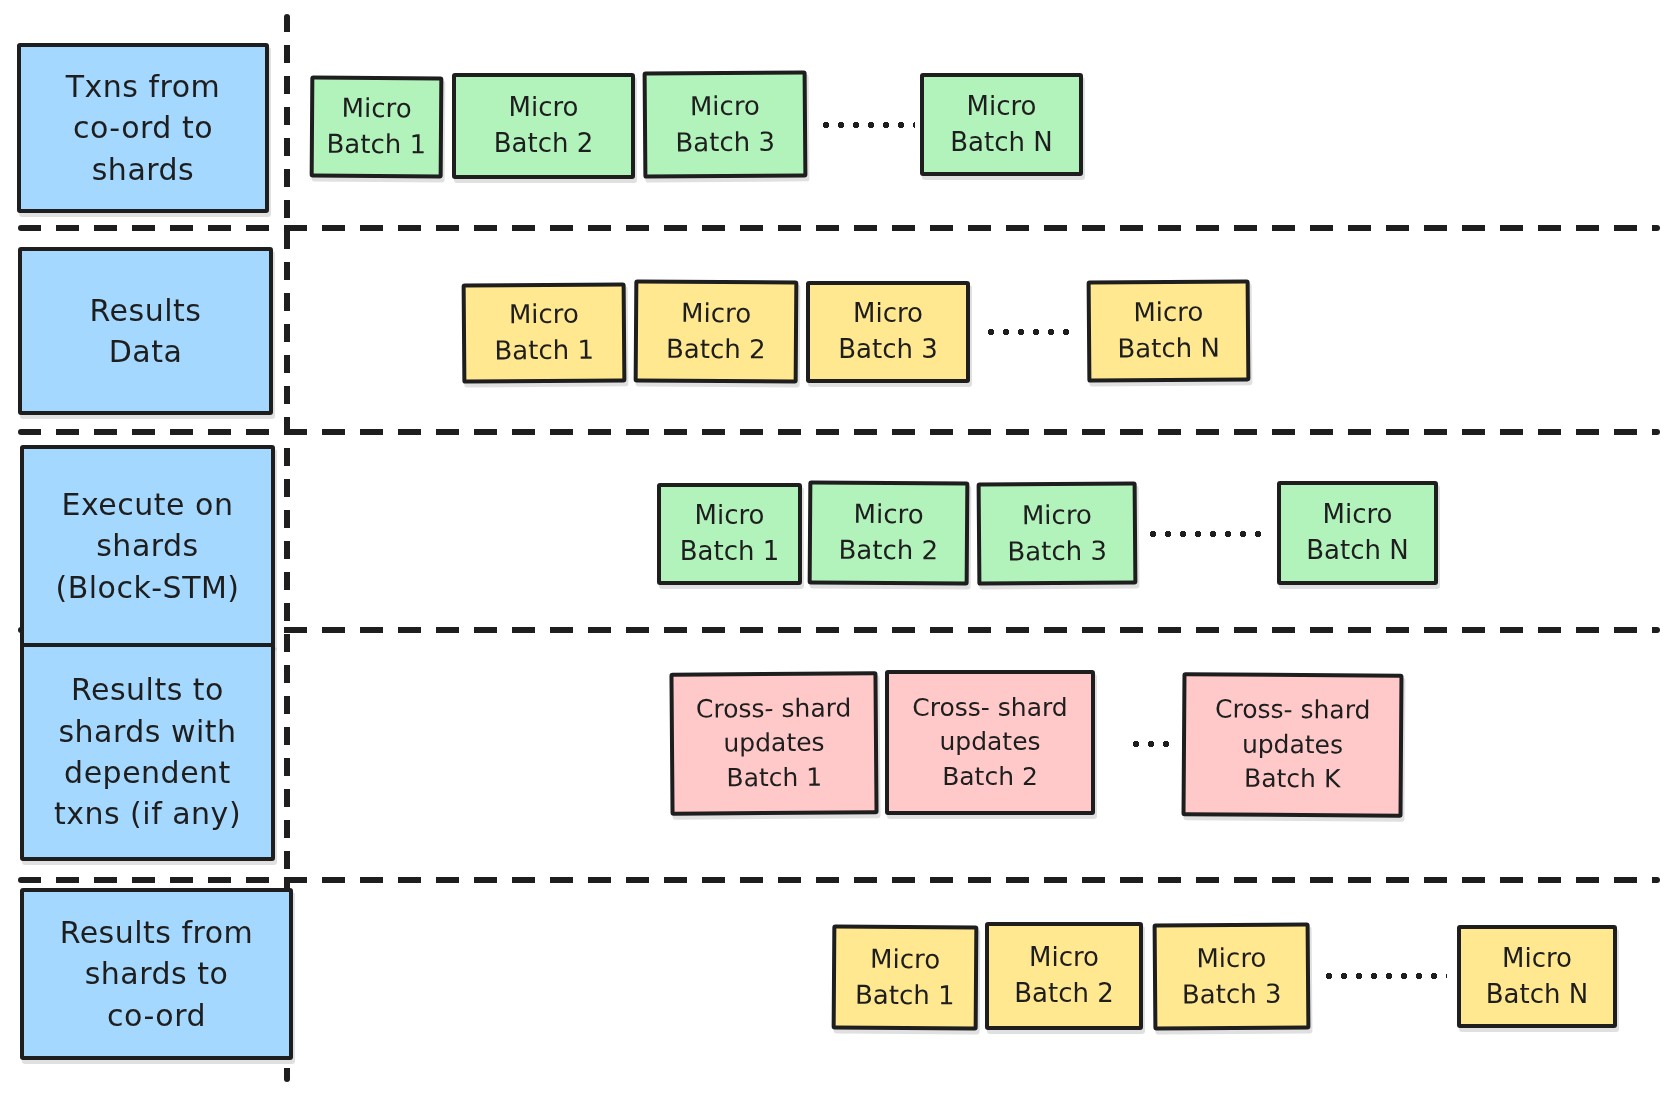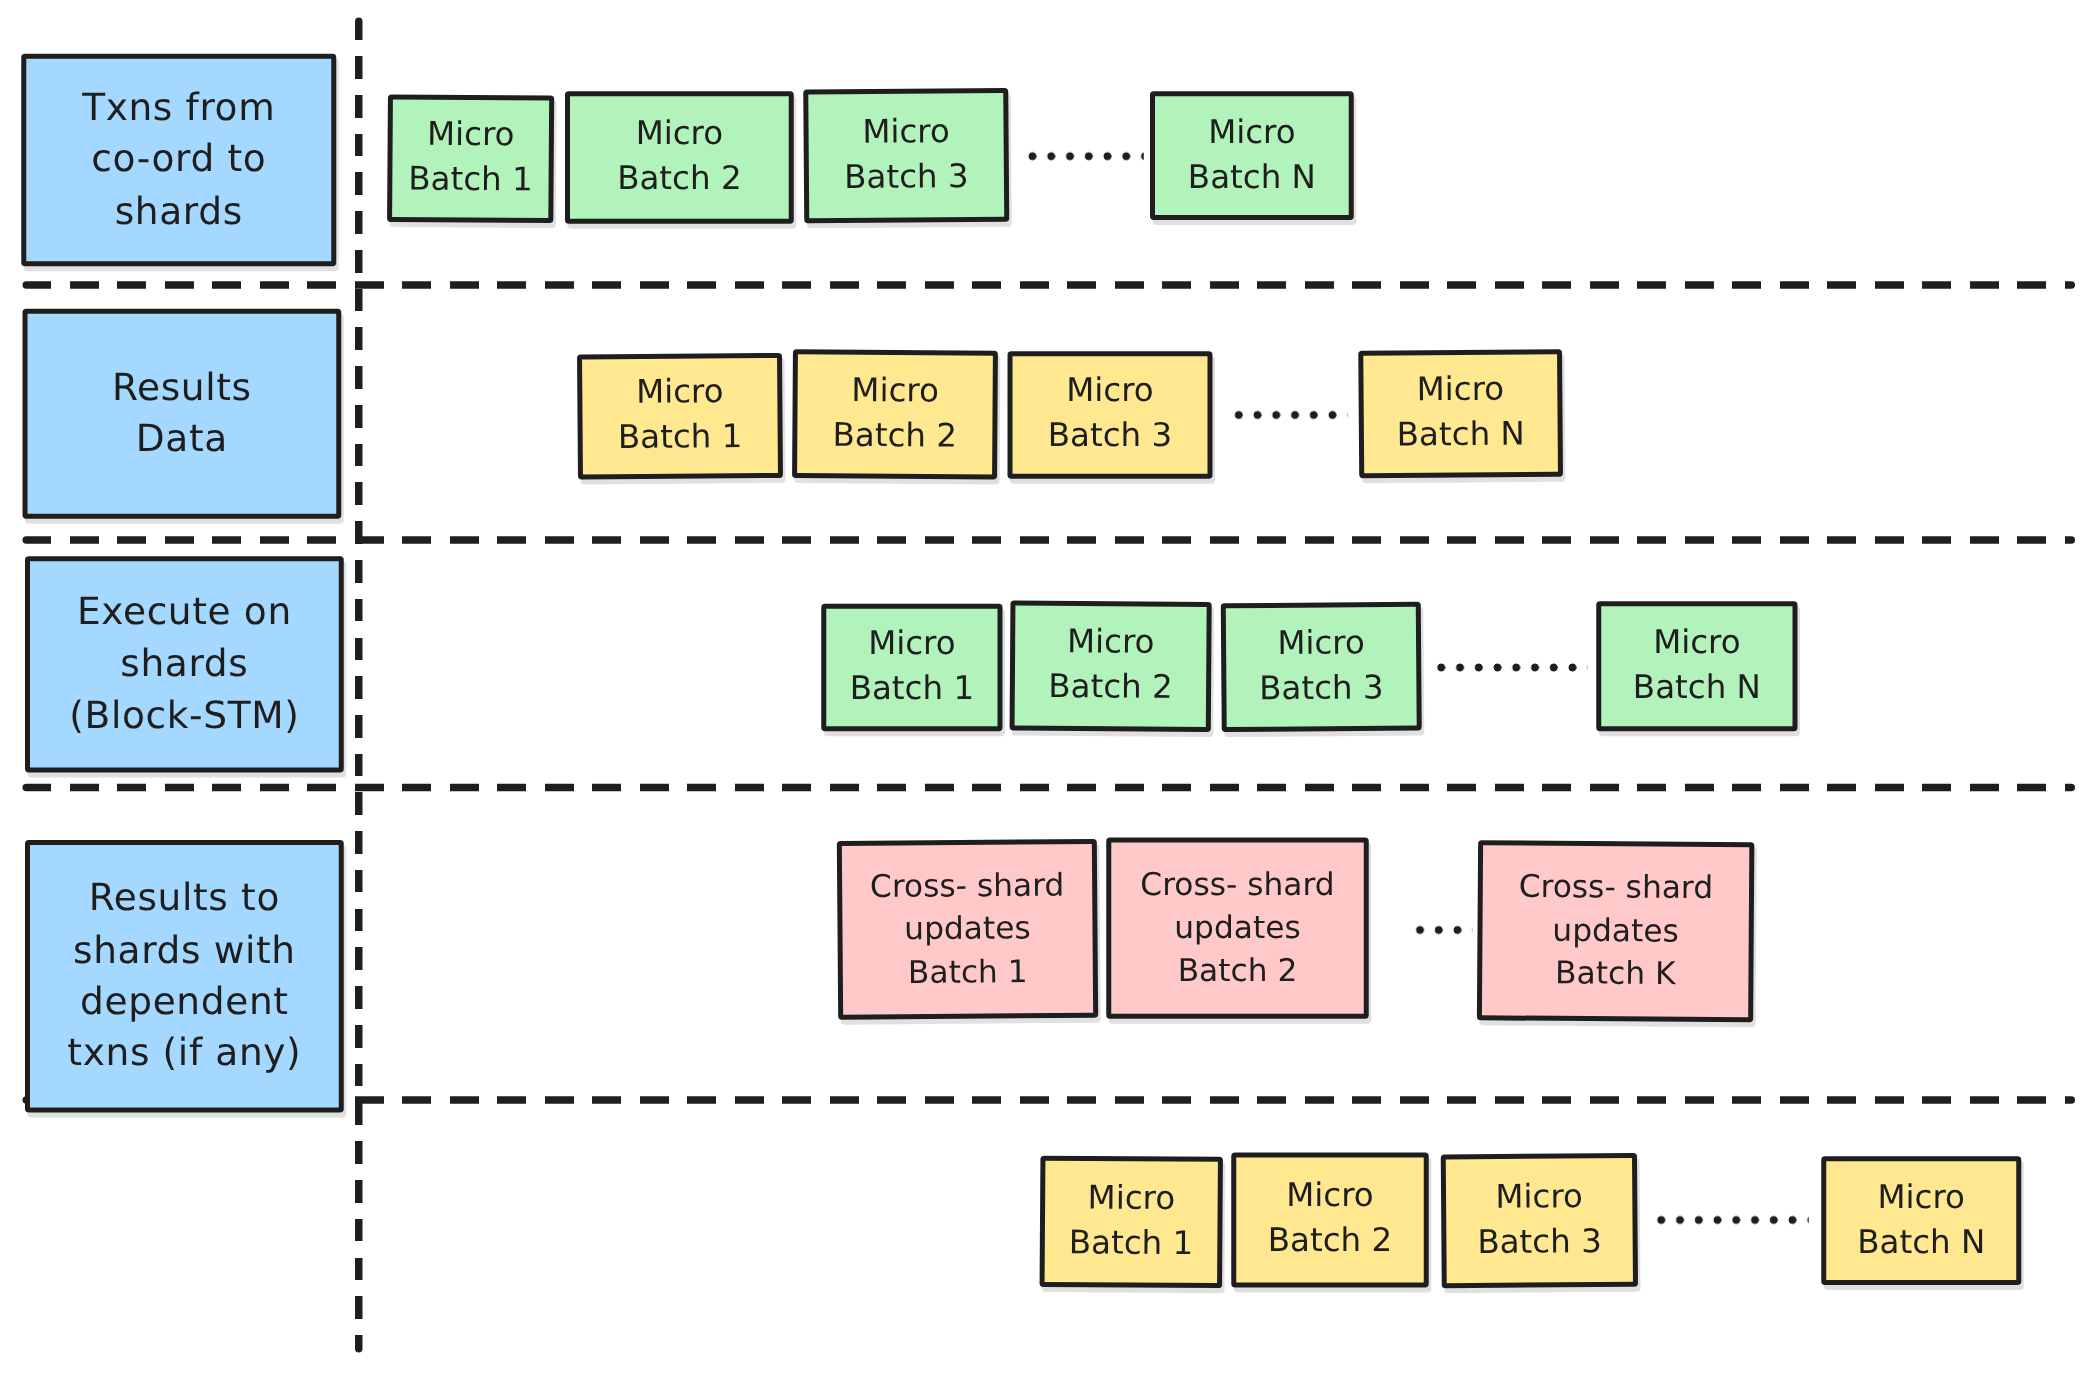--- a/index.html
+++ b/index.html
@@ -96,48 +96,51 @@
   <div class="box batch yellow tilt-a" style="left:462px; top:283px; width:164px; height:100px">Micro
 Batch 1</div>
   <div class="box batch yellow tilt-b" style="left:634px; top:280px; width:164px; height:103px">Micro
 Batch 2</div>
   <div class="box batch yellow" style="left:806px; top:281px; width:164px; height:102px">Micro
 Batch 3</div>
   <div class="dots" style="left:985px; top:326px; width:93px"></div>
   <div class="box batch yellow tilt-a" style="left:1087px; top:280px; width:163px; height:102px">Micro
 Batch N</div>
 
-  <div class="box lane-label" style="left:20px; top:445px; width:255px; height:173px">Execute on
+  <div class="box lane-label" style="left:20px; top:445px; width:255px; height:202px">Execute on
 shards
 (Block-STM)</div>
   <div class="box batch green" style="left:657px; top:483px; width:145px; height:102px">Micro
 Batch 1</div>
   <div class="box batch green tilt-b" style="left:808px; top:481px; width:161px; height:104px">Micro
 Batch 2</div>
   <div class="box batch green tilt-a" style="left:977px; top:482px; width:160px; height:103px">Micro
 Batch 3</div>
   <div class="dots" style="left:1147px; top:528px; width:123px"></div>
   <div class="box batch green" style="left:1277px; top:481px; width:161px; height:104px">Micro
 Batch N</div>
 
-  <div class="box lane-label" style="left:20px; top:672px; width:255px; height:218px">Results to
+  <div class="box lane-label" style="left:20px; top:643px; width:255px; height:218px">Results to
 shards with
 dependent
 txns (if any)</div>
   <div class="box batch pink tilt-a" style="left:670px; top:672px; width:208px; height:143px">Cross- shard
 updates
 Batch 1</div>
   <div class="box batch pink" style="left:885px; top:670px; width:210px; height:145px">Cross- shard
 updates
 Batch 2</div>
   <div class="dots" style="left:1130px; top:738px; width:48px"></div>
   <div class="box batch pink tilt-b" style="left:1182px; top:673px; width:221px; height:144px">Cross- shard
 updates
 Batch K</div>
 
+  <div class="box lane-label" style="left:20px; top:888px; width:273px; height:172px">Results from
+shards to
+co-ord</div>
   <div class="box batch yellow tilt-b" style="left:832px; top:925px; width:146px; height:105px">Micro
 Batch 1</div>
   <div class="box batch yellow" style="left:985px; top:922px; width:158px; height:108px">Micro
 Batch 2</div>
   <div class="box batch yellow tilt-a" style="left:1153px; top:923px; width:157px; height:107px">Micro
 Batch 3</div>
   <div class="dots" style="left:1323px; top:970px; width:124px"></div>
   <div class="box batch yellow" style="left:1457px; top:925px; width:160px; height:103px">Micro
 Batch N</div>
 

